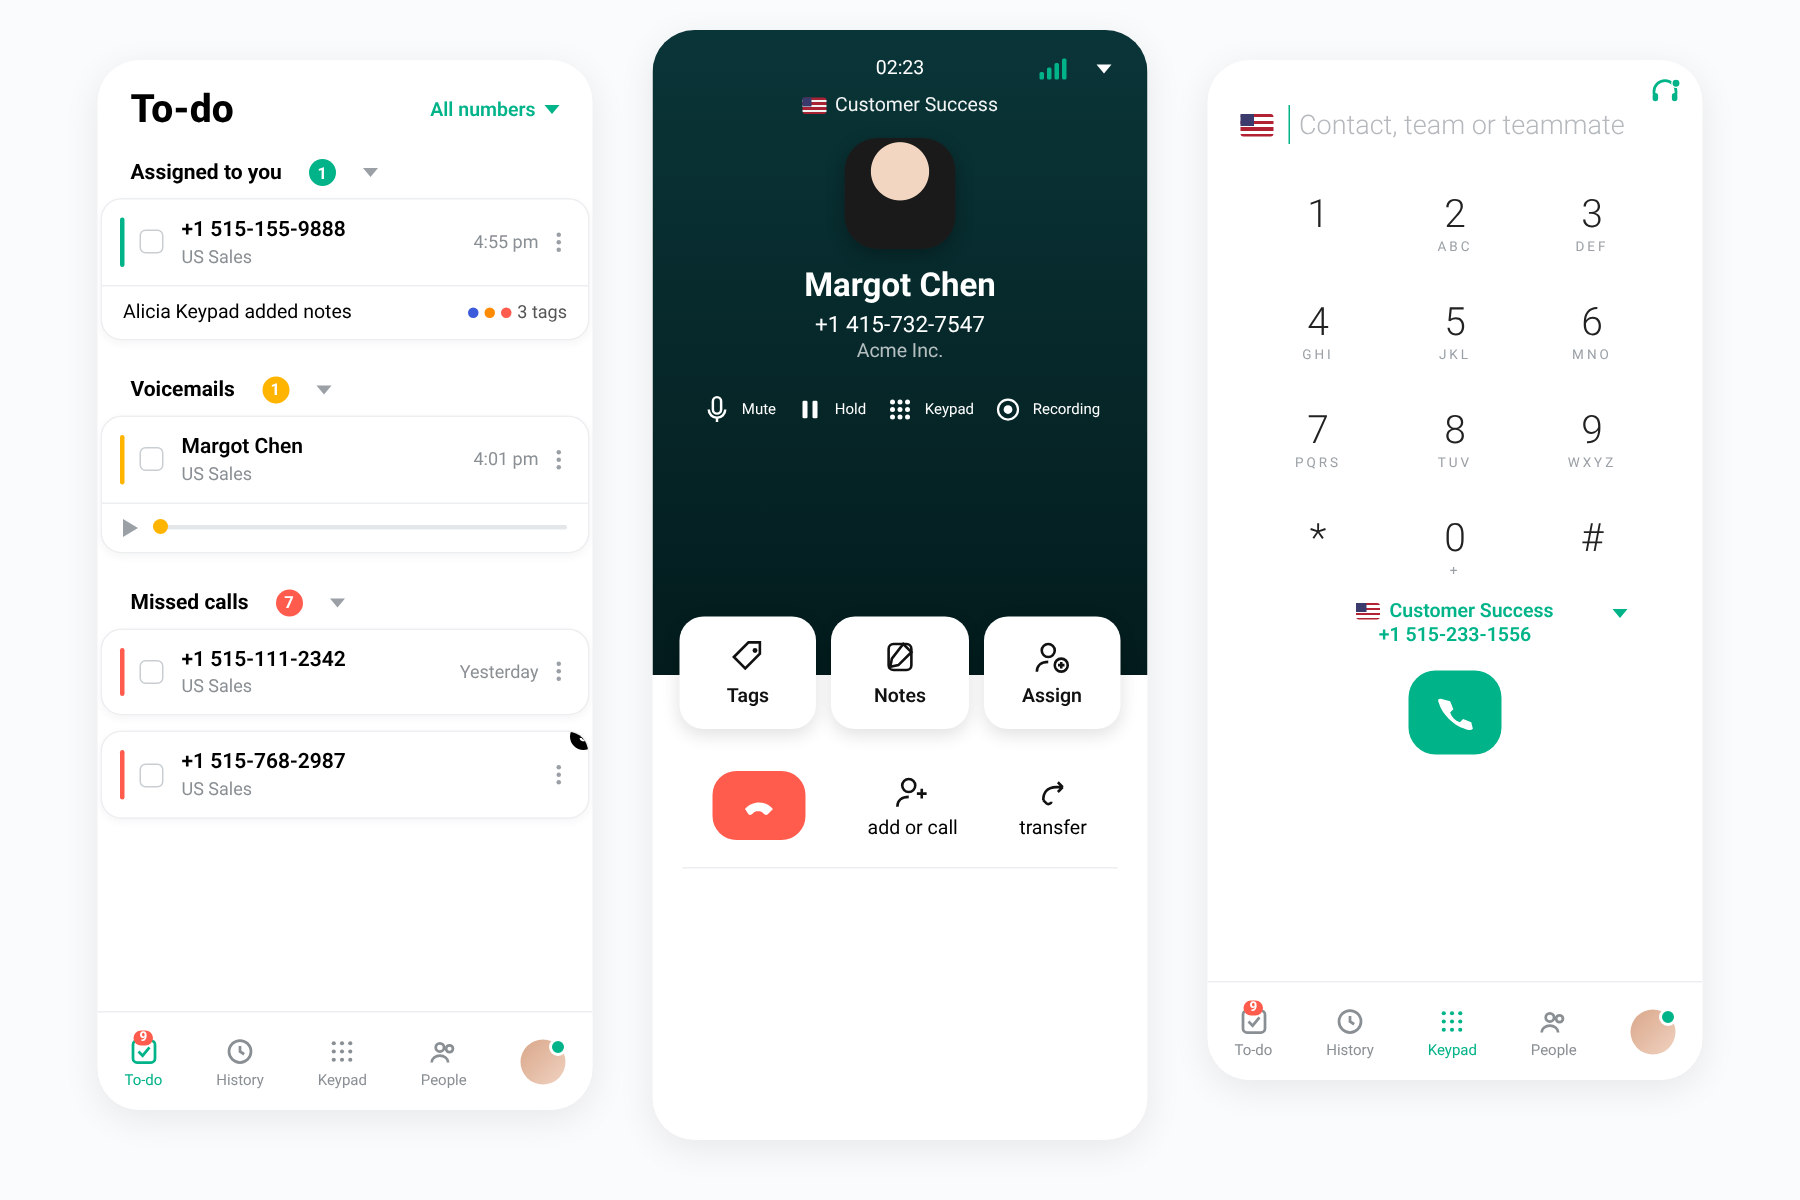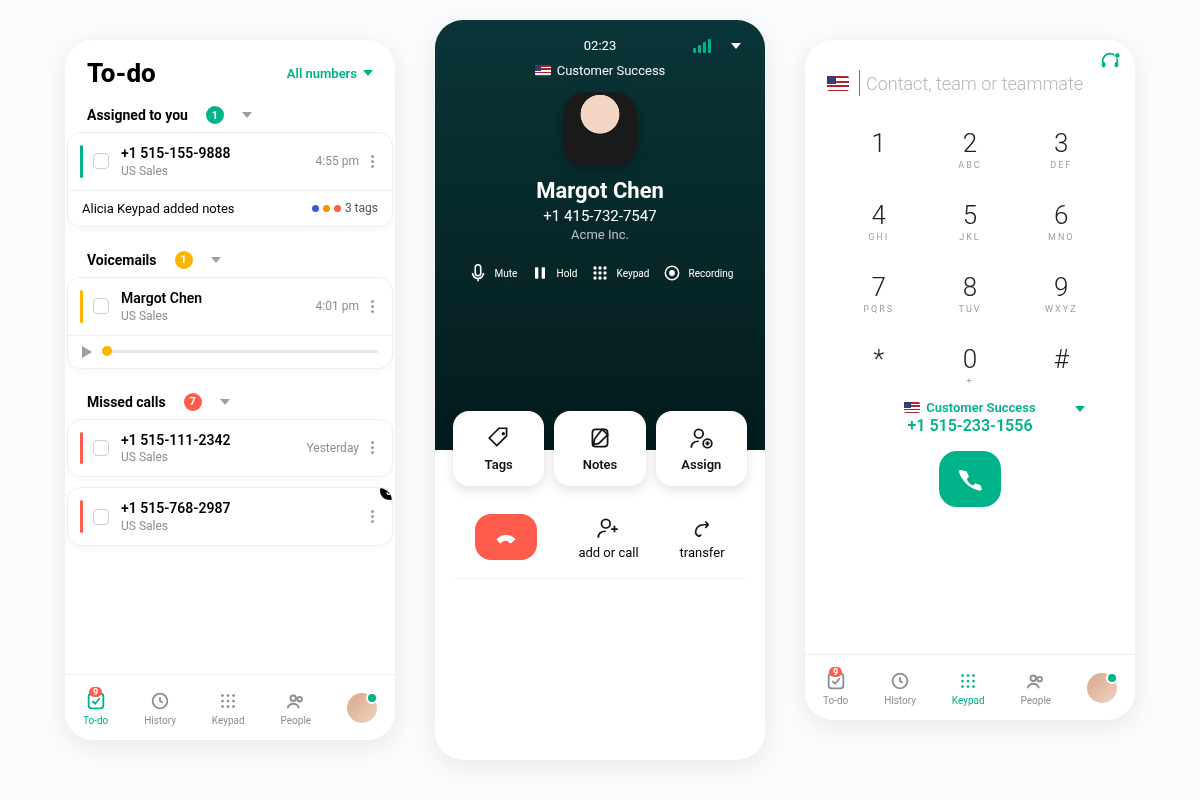--- a/index.html
+++ b/index.html
@@ -94,21 +94,21 @@
   .kp-top{display:flex;align-items:center;gap:10px;padding:30px 22px 14px;position:relative;}
   .kp-input{flex:1;border:none;outline:none;font-size:18px;color:#555;border-left:1px solid var(--green);padding-left:6px;height:26px;}
   .kp-input::placeholder{color:#b5b9bd;font-weight:300;}
   .headset{position:absolute;top:10px;right:14px;color:var(--green);}
   .keypad{display:grid;grid-template-columns:repeat(3,1fr);row-gap:30px;padding:18px 28px 8px;}
   .key{display:flex;flex-direction:column;align-items:center;cursor:pointer;}
   .key .num{font-size:26px;font-weight:300;color:#222;}
   .key .let{font-size:9px;letter-spacing:2px;color:#9aa0a6;margin-top:2px;height:10px;}
   .call-from{display:flex;flex-direction:column;align-items:center;margin-top:6px;position:relative;}
   .cf-row{display:flex;align-items:center;gap:6px;color:var(--green);font-weight:600;font-size:13px;}
-  .cf-num{color:var(--green);font-size:16px;font-weight:600;margin-top:1px;}
+  .cf-num{color:var(--green);font-size:13px;font-weight:600;margin-top:1px;}
   .cf-chev{position:absolute;right:50px;top:6px;color:var(--green);cursor:pointer;}
   .dial{width:62px;height:56px;border-radius:18px;background:var(--green);margin:16px auto 0;display:flex;align-items:center;justify-content:center;cursor:pointer;}
   .chev{width:0;height:0;border-left:5px solid transparent;border-right:5px solid transparent;border-top:6px solid currentColor;}
   .chev.up{transform:rotate(180deg);}
 </style>
 </head>
 <body>
 
 <div class="stage">
 

